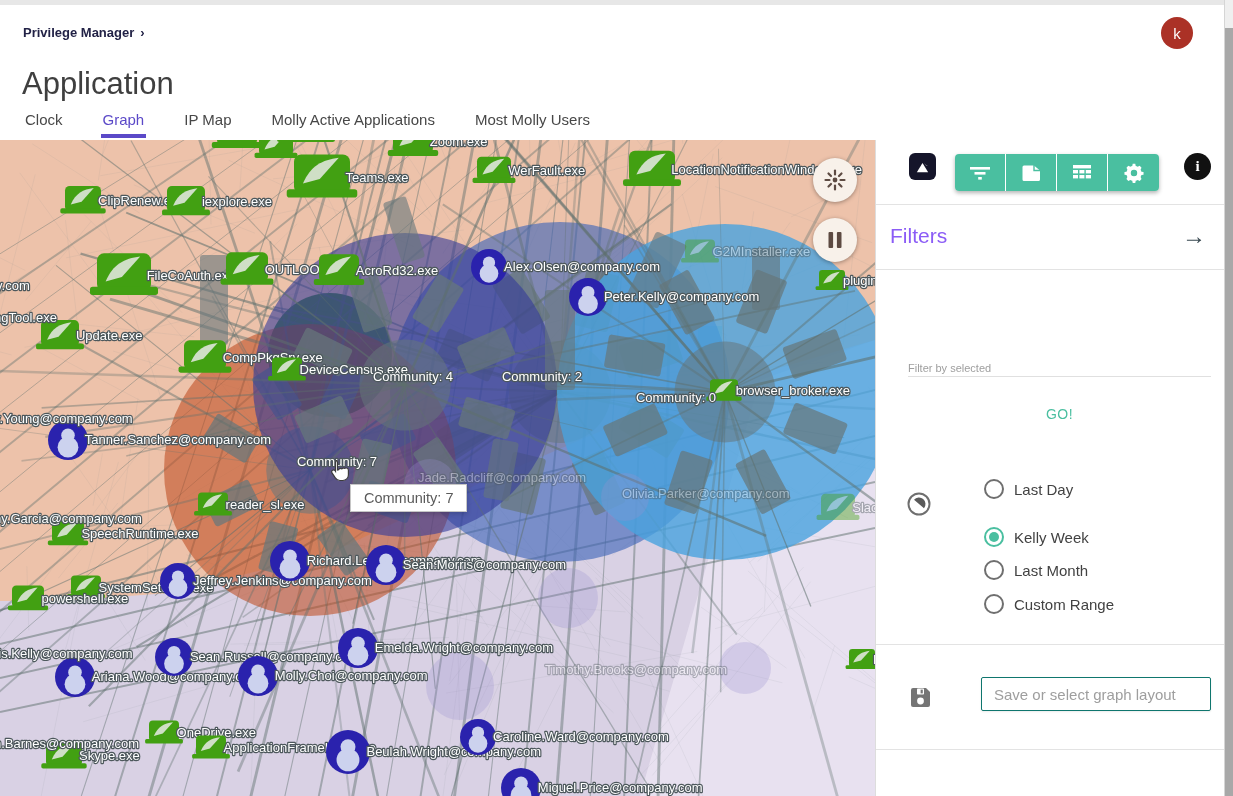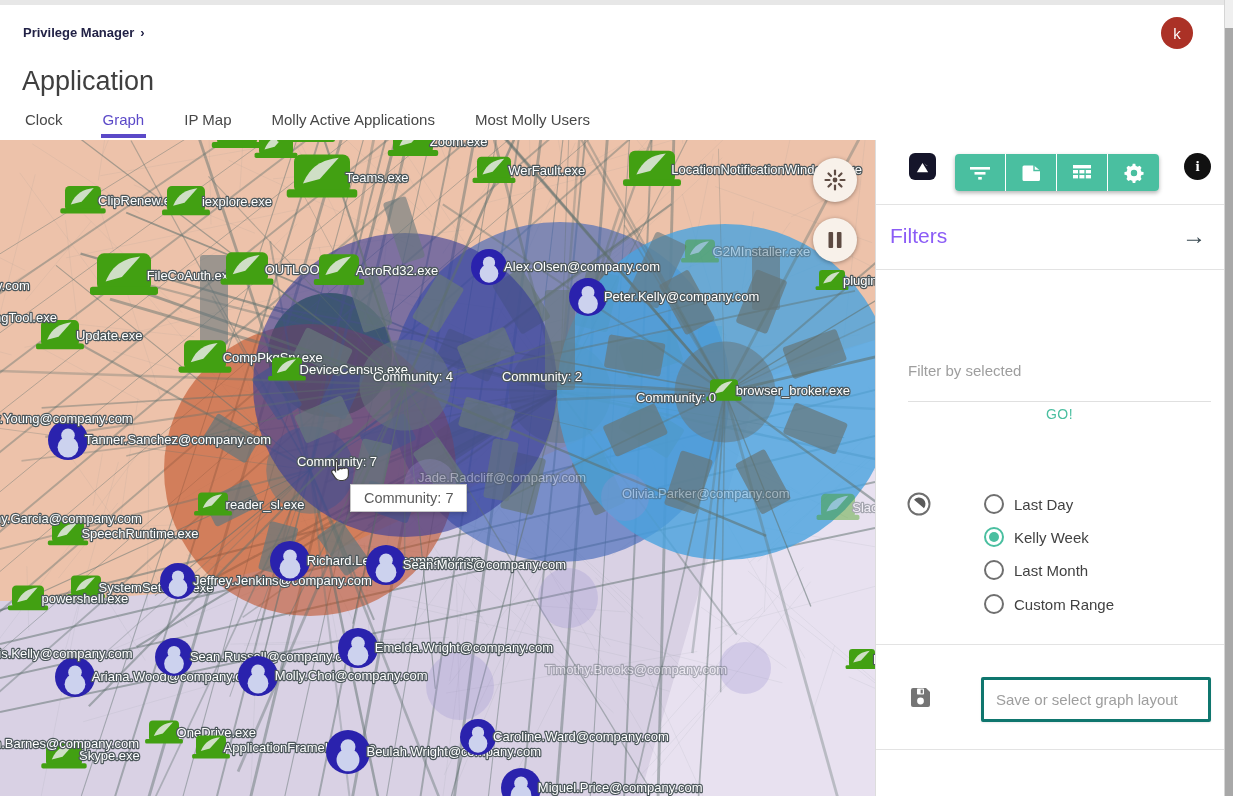--- a/index.html
+++ b/index.html
@@ -3,21 +3,21 @@
 <meta charset="utf-8">
 <style>
   * { margin:0; padding:0; box-sizing:border-box; }
   body { background:#fff; font-family:"Liberation Sans", sans-serif; }
   .page { position:relative; width:1233px; height:796px; overflow:hidden; background:#fff; }
   .topstrip { position:absolute; left:0; top:0; width:100%; height:5px; background:#e7e7e7; }
   .breadcrumb { position:absolute; left:23px; top:25px; font-size:13px; font-weight:bold; color:#222246; }
   .breadcrumb .chev { margin-left:6px; font-size:13px; }
   .avatar { position:absolute; left:1161px; top:17px; width:32px; height:32px; border-radius:50%;
             display:flex; align-items:center; justify-content:center; color:#fff; font-size:15px; }
-  .page-title { position:absolute; left:22px; top:66px; font-size:27px; color:#3f3f3f; }
+  .page-title { position:absolute; left:22px; top:66px; font-size:31px; color:#3f3f3f; }
   .tabs { position:absolute; left:23px; top:109px; display:flex; gap:36px; font-size:15px; color:#474747;align-items:flex-end; }
   .tab { padding:2px 2px 10px 2px; cursor:pointer; }
   .tab.active { color:#5b49c8; border-bottom:4px solid #5b49c8; padding-bottom:6px; }
   .graph { position:absolute; left:0; top:140px; width:875px; height:656px; overflow:hidden; background:#d9d1e4; }
   .graph svg.canvas { position:absolute; left:0; top:0; }
   .float-btn { position:absolute; width:44px; height:44px; border-radius:50%; background:#f8f1ea;
                box-shadow:0 1px 4px rgba(0,0,0,.35); display:flex; align-items:center; justify-content:center; }
   .tooltip { position:absolute; background:#fff; border:1px solid #c6c6c6; box-shadow:0 2px 5px rgba(0,0,0,.18);
              padding:5px 13px; font-size:14.5px; color:#5a5a5a; white-space:nowrap; }
   .cursor { position:absolute; pointer-events:none; }
@@ -38,34 +38,34 @@
   .logic-row { top:130px; height:62px; background:#f4f4f4; border-bottom:1px solid #e0e0e0; }
   .logic-icon { position:absolute; left:32px; top:21px; }
   .or-label, .and-label { position:absolute; top:23px; font-size:15px; color:#6d6d6d; }
   .or-label { left:104px; }
   .and-label { left:181px; }
   .toggle { position:absolute; left:138px; top:24px; width:36px; height:14px; border-radius:7px; background:#9bdac8; }
   .toggle .knob { position:absolute; right:-2px; top:-3px; width:20px; height:20px; border-radius:50%;
                   background:#35b292; box-shadow:0 1px 2px rgba(0,0,0,.3); }
   .input-row { top:192px; height:128px; }
   .filter-input { position:absolute; left:32px; top:24px; width:303px; border:none; border-bottom:1px solid #e0e0e0;
-                  padding:6px 0 22px 0; font-size:15px; color:#444; background:transparent; outline:none; font-family:"Liberation Sans",sans-serif;}
+                  padding:6px 0 2px 0; font-size:11px; color:#444; background:transparent; outline:none; font-family:"Liberation Sans",sans-serif;}
   .filter-input::placeholder { color:#9e9e9e; }
   .go-btn { position:absolute; left:32px; top:74px; width:303px; text-align:center; font-size:14px; letter-spacing:.5px;
             color:#4abfa0; cursor:pointer; }
   .time-row { top:320px; height:185px; border-bottom:1px solid #e3e3e3; }
   .time-icon { position:absolute; left:30px; top:31px; }
   .radio-line { position:absolute; left:108px; display:flex; align-items:center; gap:10px; height:22px; }
   .radio { width:20px; height:20px; border-radius:50%; border:2px solid #6f6f6f; background:#fff; position:relative; }
   .radio.sel { border-color:#4abfa0; }
   .radio.sel::after { content:""; position:absolute; left:3px; top:3px; width:10px; height:10px; border-radius:50%; background:#4abfa0; }
   .radio-label { font-size:15px; color:#424242; }
   .save-row { top:505px; height:105px; border-bottom:1px solid #e3e3e3; }
   .save-icon { position:absolute; left:32px; top:40px; }
-  .save-input { position:absolute; left:105px; top:32px; width:230px; height:45px; border:3px solid #0f766e;
+  .save-input { position:absolute; left:105px; top:32px; width:230px; height:34px; border:1px solid #0f766e;
                 border-radius:2px; box-shadow:0 1px 2px rgba(0,0,0,.08); padding:0 12px; font-size:15px; color:#444;
                 outline:none; font-family:"Liberation Sans",sans-serif; }
   .save-input::placeholder { color:#9e9e9e; }
   .scrollbar { position:absolute; right:0; top:0; width:9px; height:796px; background:#efefef; border-left:1px solid #d5d5d5; }
   .scroll-thumb { position:absolute; left:0; top:28px; width:100%; height:768px; background:#a8a8a8; }
 </style>
 </head>
 <body>
 
 <div class="page">
@@ -802,21 +802,21 @@
       <div class="go-btn">GO!</div>
     </div>
 
     <div class="sb-row time-row">
       <div class="time-icon">
         <svg width="26" height="26" viewBox="0 0 26 26">
           <circle cx="13" cy="13" r="10.5" fill="none" stroke="#6f6f6f" stroke-width="2"></circle>
           <path d="M13 6.5 a6.5 6.5 0 0 1 0 13 z" fill="#5a5a5a" transform="rotate(-50 13 13)"></path>
         </svg>
       </div>
-      <div class="radio-line" style="top:33px;">
+      <div class="radio-line" style="top:18px;">
         <div class="radio"></div>
         <div class="radio-label">Last Day</div>
       </div>
       <div class="radio-line" style="top:66px;">
         <div class="radio sel"></div>
         <div class="radio-label">Kelly Week</div>
       </div>
       <div class="radio-line" style="top:99px;">
         <div class="radio"></div>
         <div class="radio-label">Last Month</div>

